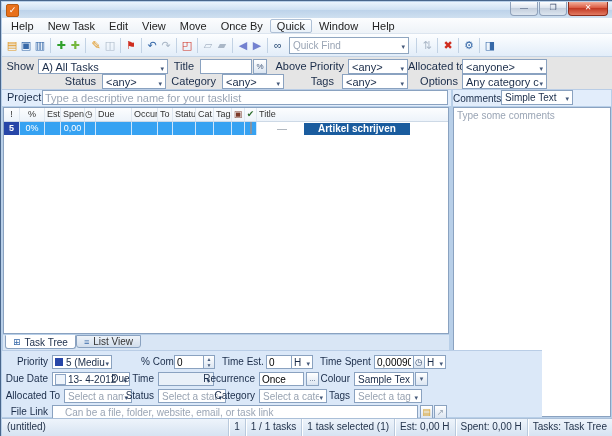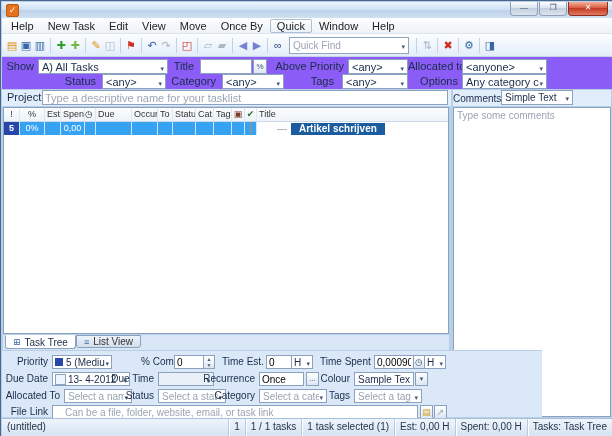--- a/index.html
+++ b/index.html
@@ -34,21 +34,21 @@
     display:flex;align-items:center;padding:0 3px;}
   .tbtn{width:14px;height:18px;display:flex;align-items:center;justify-content:center;font-size:11px;}
   .tsep{width:1px;height:15px;background:#c2d2e4;margin:0 3px;}
   .c-or{color:#e0941c}.c-bl{color:#3668a8}.c-gr{color:#2fa02c}.c-lg{color:#74b73e}
   .c-gy{color:#aab7c7}.c-rd{color:#cf2d1f}.c-pu{color:#7381d0}.c-nv{color:#2e4f78}
   .quickfind{width:120px;height:17px;border:1px solid #8fa6c0;background:#fff;
     display:flex;align-items:center;padding:0 3px;margin:0 4px;box-sizing:border-box;}
   .qf-text{color:#9aa5b5;flex:1;font-size:10px;}
   .arr::before{content:"▾";font-size:7px;color:#44597a;}
   
-  .filterbar{position:absolute;top:56px;left:1px;right:1px;height:32px;background:#8b5cf6;
+  .filterbar{position:absolute;top:56px;left:1px;right:1px;height:32px;background:#e5e5e5;
     border-bottom:1px solid #b9cde6;}
   .f-lbl{position:absolute;text-align:right;line-height:15px;white-space:nowrap;}
   .combo{position:absolute;height:15px;border:1px solid #8aa2c0;background:#fff;
     display:flex;align-items:center;box-sizing:border-box;padding:0 3px;}
   .combo .ct{flex:1;white-space:nowrap;overflow:hidden;}
   .tinput{position:absolute;height:15px;border:1px solid #8aa2c0;background:#fff;
     box-sizing:border-box;font:inherit;padding:0 2px;}
   .sbtn{position:absolute;height:15px;width:14px;border:1px solid #8aa2c0;box-sizing:border-box;
     background:linear-gradient(#fff,#dce6f2);font-size:9px;text-align:center;line-height:13px;color:#44597a;}
   
@@ -59,21 +59,21 @@
     border:1px solid #8aa2c0;box-sizing:border-box;overflow:hidden;}
   .thead{display:flex;height:13px;background:linear-gradient(#fcfdfe,#edf3fa);
     border-bottom:1px solid #cdd9e6;font-size:9px;color:#333;}
   .th{border-right:1px solid #dfe7f0;padding:0 2px;line-height:12px;overflow:hidden;white-space:nowrap;box-sizing:border-box;}
   .trow{display:flex;height:13px;}
   .trc{background:#36a2f2;border-right:1px solid #cfe6fb;color:#fff;font-size:9px;
     line-height:12px;text-align:center;overflow:hidden;box-sizing:border-box;}
   .trc.prio{background:#2746a8;font-weight:bold;}
   .titlecell{flex:1;background:#fff;color:#333;display:flex;align-items:center;}
   .dash{color:#9aa3ae;margin-left:20px;font-size:10px;}
-  .selbox{background:#1a5c9e;color:#fff;font-weight:bold;padding:0 8px;margin-left:4px;
+  .selbox{background:#1a5c9e;color:#fff;font-weight:bold;padding:0 14px;margin-left:17px;
     font-size:10px;line-height:12px;white-space:nowrap;}
   .rcb{width:8px;height:8px;background:#f2f5f8;border:1px solid #8494a4;margin:1px auto;}
   
   .commentsbox{position:absolute;top:106px;left:452px;right:2px;height:310px;
     border:1px solid #8aa2c0;background:#fff;box-sizing:border-box;font:inherit;
     color:#9aa5b5;padding:2px 3px;resize:none;font-size:10px;}
   
   .tabsrow{position:absolute;top:334px;left:2px;width:446px;height:15px;background:#d9e6f5;
     display:flex;padding-left:2px;box-sizing:border-box;}
   .tab{height:14px;padding:0 7px;display:flex;align-items:center;gap:4px;

